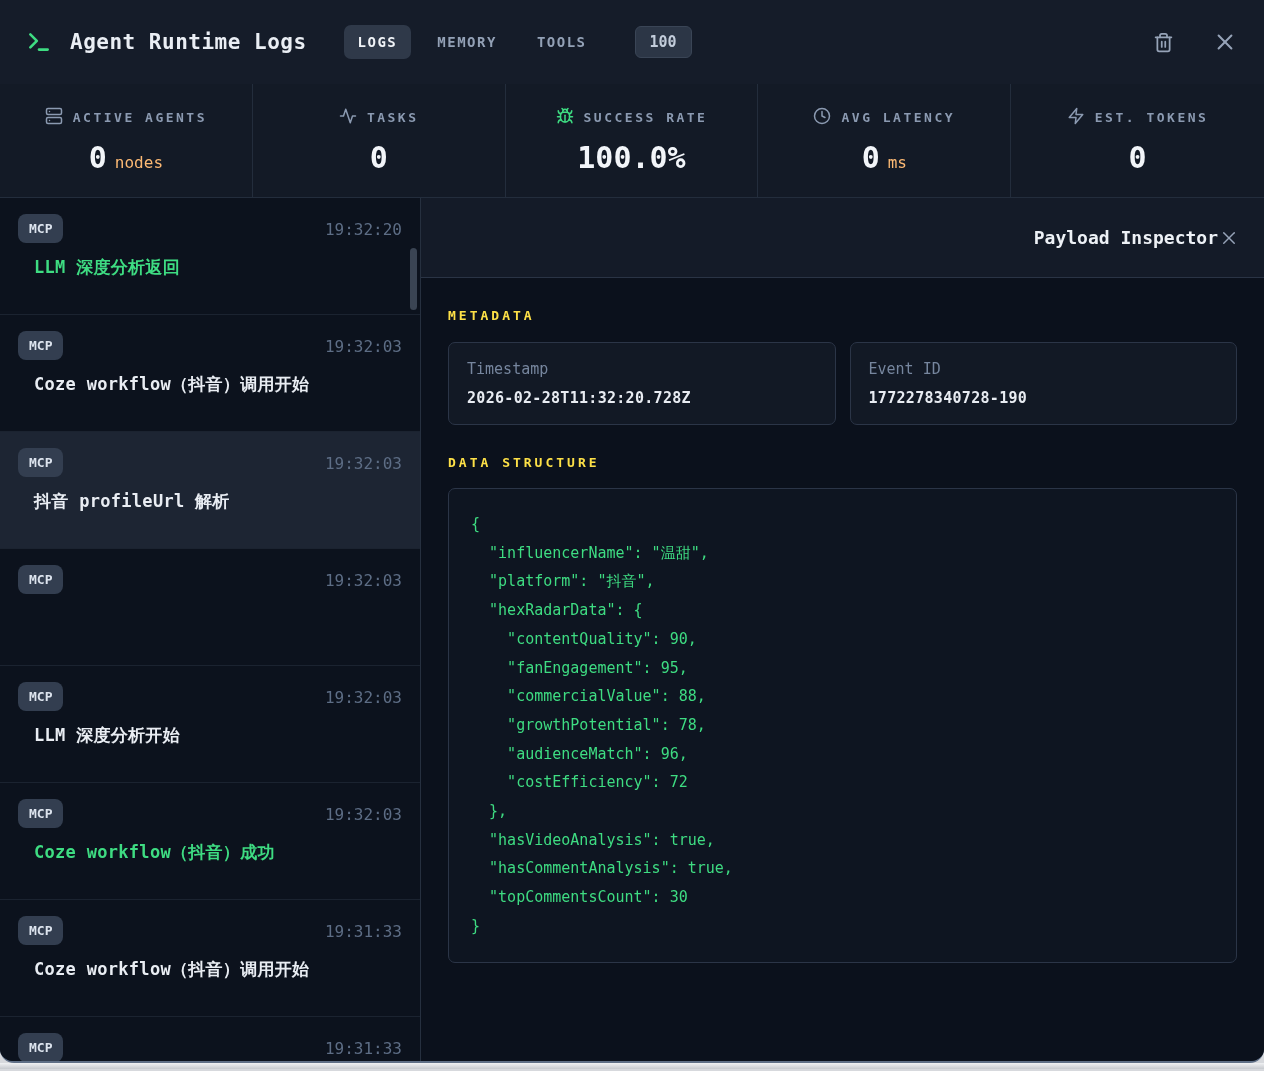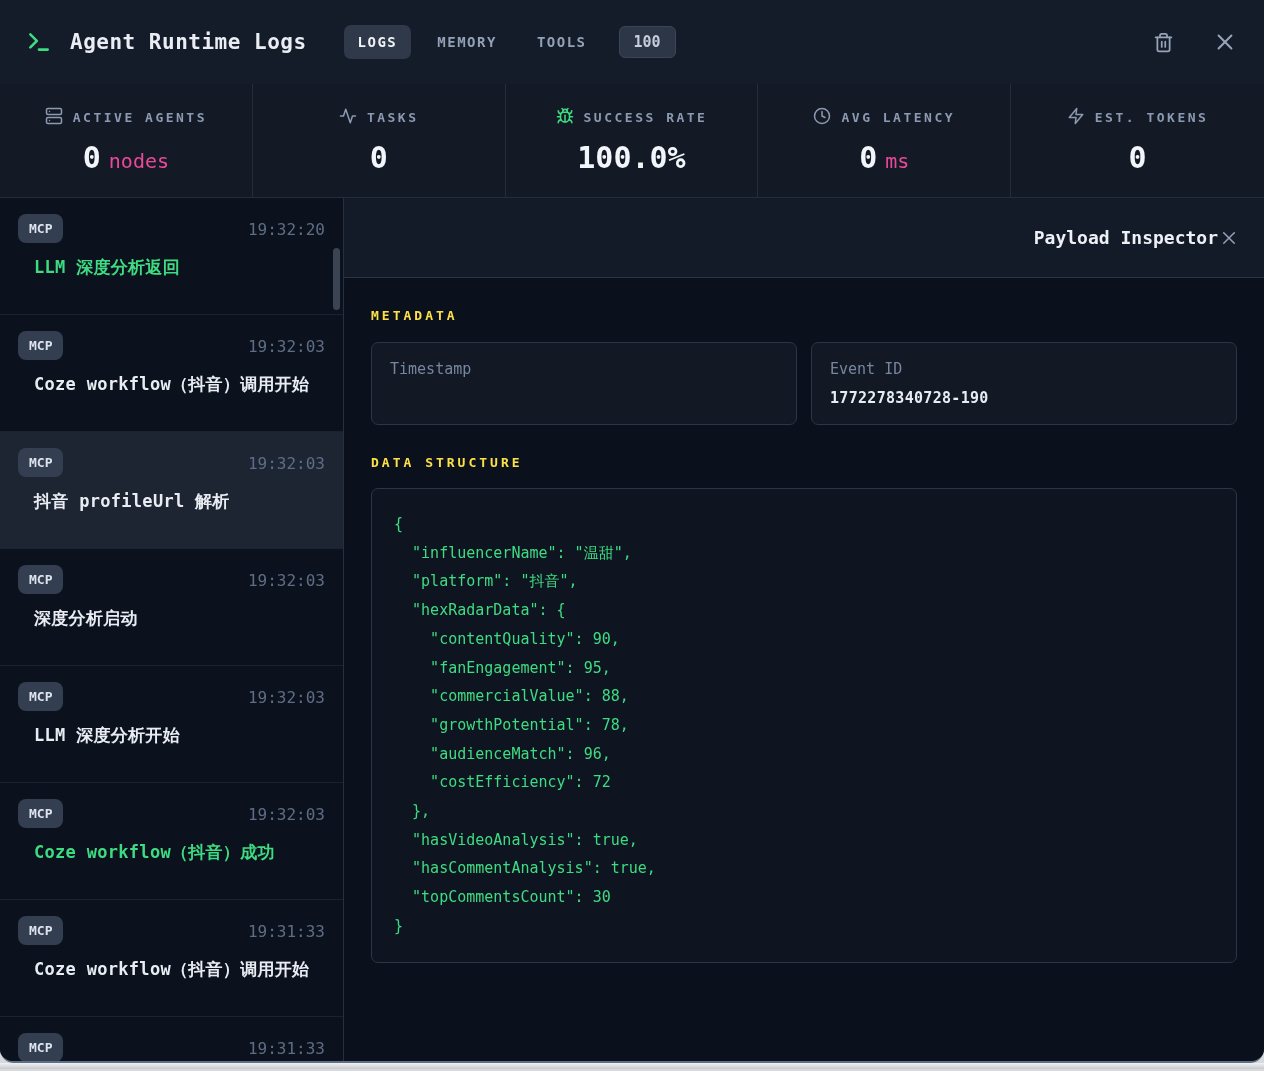--- a/index.html
+++ b/index.html
@@ -10,43 +10,43 @@
   .bottom-strip { height:6px; background:linear-gradient(#f0f1f3,#c6c9ce); }
 
   
   .app-header { height:84px; background:#151c29; display:flex; align-items:center; padding:0 26px; flex:none; }
   .term-icon { color:#3edc82; margin-right:18px; display:flex; }
   .app-title { font-size:21px; font-weight:bold; color:#eaeef4; letter-spacing:.5px; margin-right:37px; white-space:nowrap; }
   .tabs { display:flex; align-items:center; gap:12px; }
   .tab { font-size:14px; font-weight:bold; letter-spacing:1.5px; color:#93a1b6; padding:9px 14px; border-radius:7px;
          cursor:pointer; background:transparent; border:none; font-family:inherit; }
   .tab.active { background:#2f3949; color:#f0f3f7; }
-  .count-badge { margin-left:18px; background:#2c3646; border:1px solid #3a4556; color:#c3cddb; font-size:15px;
+  .count-badge { margin-left:34px; background:#2c3646; border:1px solid #3a4556; color:#c3cddb; font-size:15px;
                  font-weight:bold; padding:6px 14px; border-radius:6px; }
   .header-actions { margin-left:auto; display:flex; align-items:center; gap:36px; }
   .icon-btn { background:none; border:none; color:#96a3b8; cursor:pointer; display:flex; padding:2px; }
 
   
   .stats-bar { height:114px; display:grid; grid-template-columns:repeat(5,1fr); background:#131a26;
                border-bottom:1px solid #232d3c; flex:none; }
   .stat-cell { display:flex; flex-direction:column; align-items:center; justify-content:center; gap:15px;
                border-right:1px solid #232d3c; }
   .stat-cell:last-child { border-right:none; }
   .stat-label-row { display:flex; align-items:flex-end; gap:10px; color:#8b9ab1; font-size:13px; font-weight:bold;
                     letter-spacing:2.5px; }
   .stat-label-row svg { flex:none; }
   .stat-label-row.green-icon svg { color:#3edc82; }
   .stat-value-row { display:flex; align-items:baseline; gap:8px; }
   .stat-value { color:#f2f5f9; font-size:30px; font-weight:bold; }
-  .stat-unit { color:#ec4899; font-size:20px; }
+  .stat-unit { color:#fdba74; font-size:16px; }
   .stat-unit:empty { display:none; }
 
   
   .main { flex:1; display:flex; min-height:0; }
-  .log-list { width:344px; border-right:1px solid #26303f; position:relative; overflow:hidden; background:#0c121d; flex:none; }
+  .log-list { width:421px; border-right:1px solid #26303f; position:relative; overflow:hidden; background:#0c121d; flex:none; }
   .log-item { height:117px; padding:16px 18px 0; border-bottom:1px solid #1b2330; position:relative; cursor:pointer; }
   .log-item.selected { background:#1d2533; }
   .log-item-top { display:flex; align-items:flex-start; justify-content:space-between; }
   .mcp-badge { background:#333e50; color:#dce3ed; font-size:13px; font-weight:bold; padding:7px 11px; border-radius:8px; }
   .log-time { color:#5d6d85; font-size:16px; margin-top:6px; }
   .log-message { margin-top:13px; font-size:17px; font-weight:bold; color:#e9edf3; letter-spacing:.3px; white-space:nowrap;margin-left:16px; }
   .log-item.success .log-message { color:#3edc82; }
   .scroll-thumb { position:absolute; right:3px; top:50px; width:7px; height:62px; border-radius:4px; background:#3a4453; }
 
   
@@ -231,21 +231,20 @@
       <span class="mcp-badge">MCP</span>
       <span class="log-time">19:32:03</span>
     </div>
     <div class="log-message">抖音 profileUrl 解析</div>
   </div>
           <div class="log-item">
     <div class="log-item-top">
       <span class="mcp-badge">MCP</span>
       <span class="log-time">19:32:03</span>
     </div>
-    <div class="log-message">深度分析启动</div>
   </div>
           <div class="log-item">
     <div class="log-item-top">
       <span class="mcp-badge">MCP</span>
       <span class="log-time">19:32:03</span>
     </div>
     <div class="log-message">LLM 深度分析开始</div>
   </div>
           <div class="log-item success">
     <div class="log-item-top">
@@ -279,20 +278,21 @@
           <svg width="18" height="18" viewBox="0 0 24 24" fill="none" stroke="currentColor" stroke-width="2" stroke-linecap="round">
               <use href="#icon-close"></use>
             </svg>
         </button>
       </div>
       <div class="inspector-body">
         <span class="section-label">METADATA</span>
         <div class="meta-grid" id="meta-grid">
             <div class="meta-card">
     <div class="meta-label">Timestamp</div>
+    <div class="meta-value">2026-02-28T11:32:20.728Z</div>
   </div>
             <div class="meta-card">
     <div class="meta-label">Event ID</div>
     <div class="meta-value">1772278340728-190</div>
   </div>
           </div>
         <span class="section-label ds-label">DATA STRUCTURE</span>
         <div class="code-block">
           <pre id="payload-pre">{
   "influencerName": "温甜",

